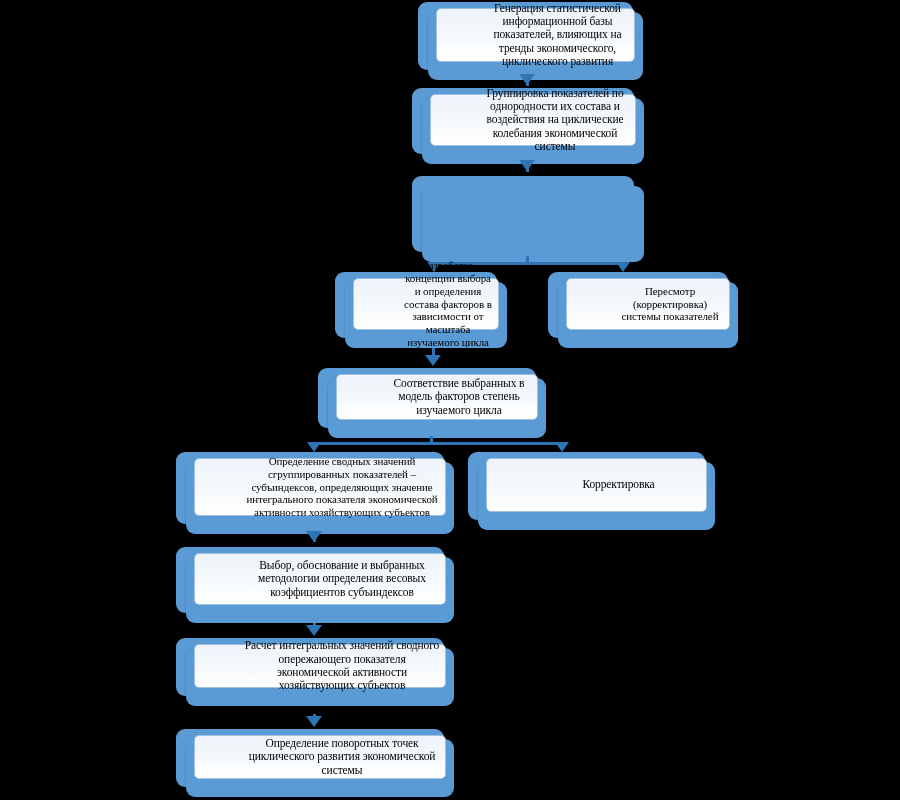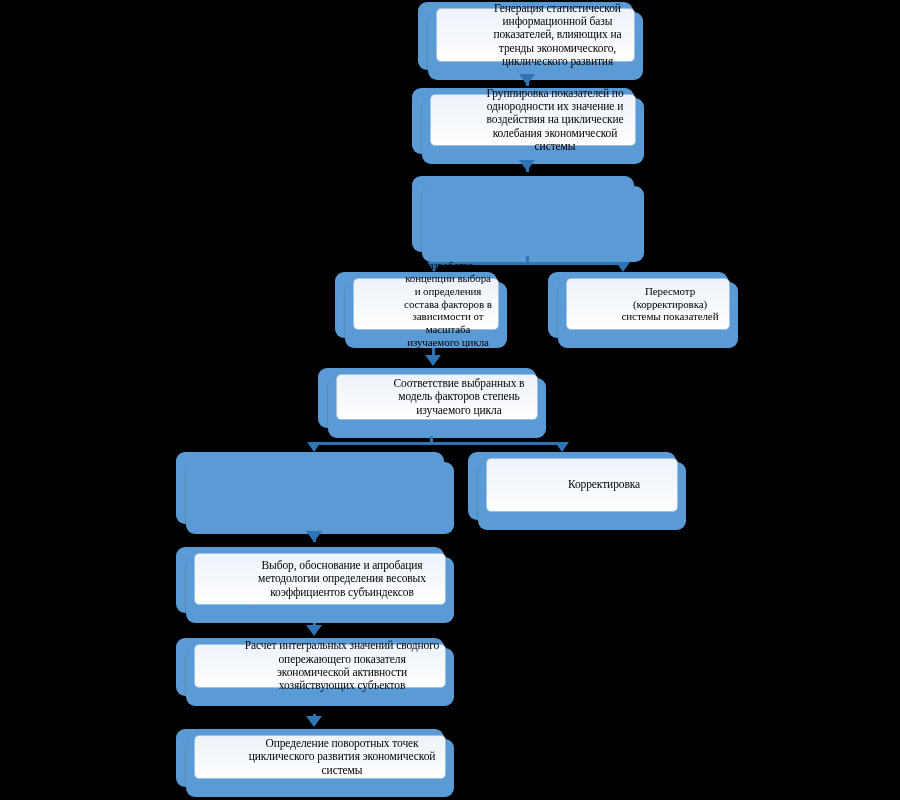--- a/index.html
+++ b/index.html
@@ -59,21 +59,21 @@
     </div>
   </div>
 
   <div class="vline" style="left:526px;top:78px;height:8px;"></div>
   <div class="arrowdown" style="left:519px;top:74px;"></div>
 
   <div class="node" style="left:412px;top:88px;width:232px;height:76px;">
     <div class="back"></div>
     <div class="front"></div>
     <div class="panel">
-      <div class="label">Группировка показателей по однородности их значение и воздействия на циклические колебания экономической системы</div>
+      <div class="label">Группировка показателей по однородности их состава и воздействия на циклические колебания экономической системы</div>
     </div>
   </div>
 
   <div class="vline" style="left:526px;top:164px;height:8px;"></div>
   <div class="arrowdown" style="left:519px;top:160px;"></div>
 
   <div class="node" style="left:412px;top:176px;width:232px;height:86px;">
     <div class="back"></div>
     <div class="front"></div>
   </div>
@@ -111,38 +111,41 @@
   </div>
 
   <div class="vline" style="left:430px;top:436px;height:8px;"></div>
   <div class="hline" style="left:314px;top:442px;width:250px;"></div>
   <div class="arrowdown sm" style="left:307px;top:442px;"></div>
   <div class="arrowdown sm" style="left:555px;top:442px;"></div>
 
   <div class="node small" style="left:176px;top:452px;width:278px;height:82px;">
     <div class="back"></div>
     <div class="front"></div>
+    <div class="panel">
+      <div class="label">Определение сводных значений сгруппированных показателей – субъиндексов, определяющих значение интегрального показателя экономической активности хозяйствующих субъектов</div>
+    </div>
   </div>
 
-  <div class="node" style="left:468px;top:452px;width:218px;height:78px;">
+  <div class="node" style="left:468px;top:452px;width:247px;height:78px;">
     <div class="back"></div>
     <div class="front"></div>
     <div class="panel">
       <div class="label">Корректировка</div>
     </div>
   </div>
 
   <div class="vline" style="left:313px;top:534px;height:8px;"></div>
   <div class="arrowdown" style="left:306px;top:531px;"></div>
 
   <div class="node" style="left:176px;top:547px;width:278px;height:76px;">
     <div class="back"></div>
     <div class="front"></div>
     <div class="panel">
-      <div class="label">Выбор, обоснование и апробация методологии определения весовых коэффициентов субъиндексов</div>
+      <div class="label">Выбор, обоснование и выбранных методологии определения весовых коэффициентов субъиндексов</div>
     </div>
   </div>
 
   <div class="vline" style="left:313px;top:623px;height:10px;"></div>
   <div class="arrowdown" style="left:306px;top:625px;"></div>
 
   <div class="node" style="left:176px;top:638px;width:278px;height:68px;">
     <div class="back"></div>
     <div class="front"></div>
     <div class="panel">

